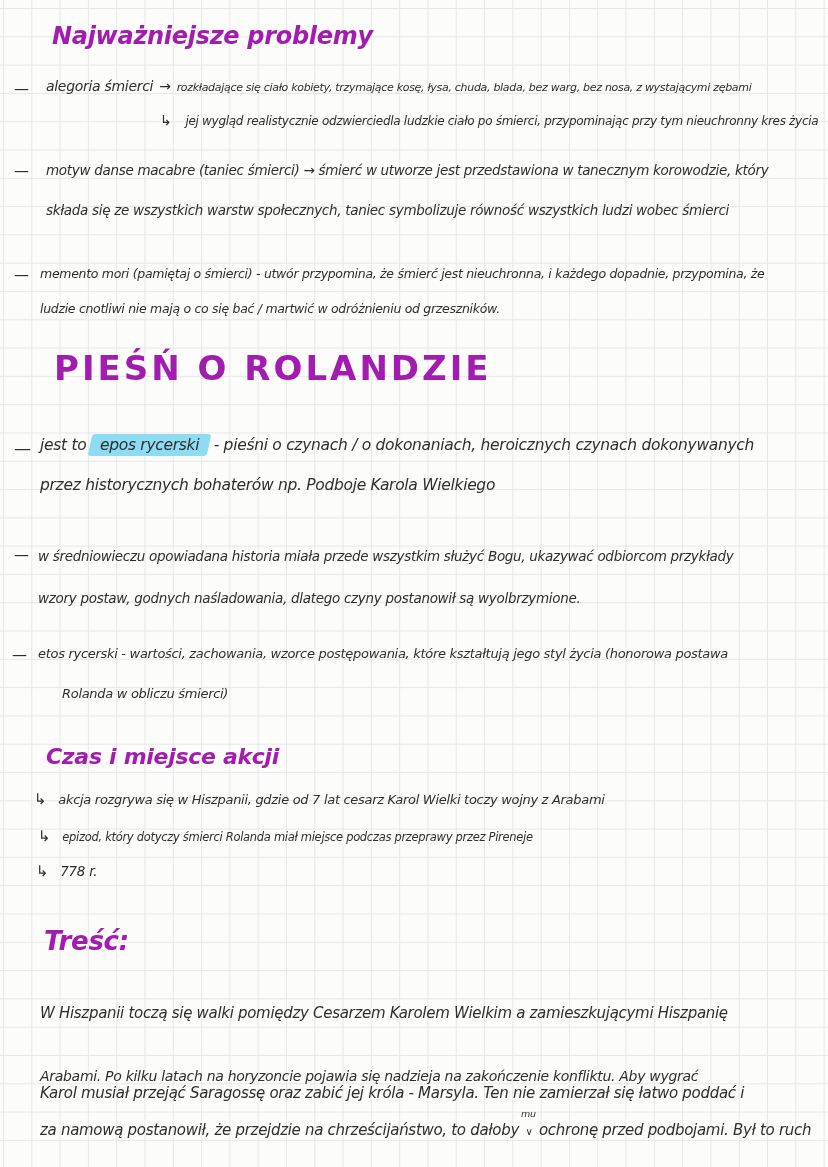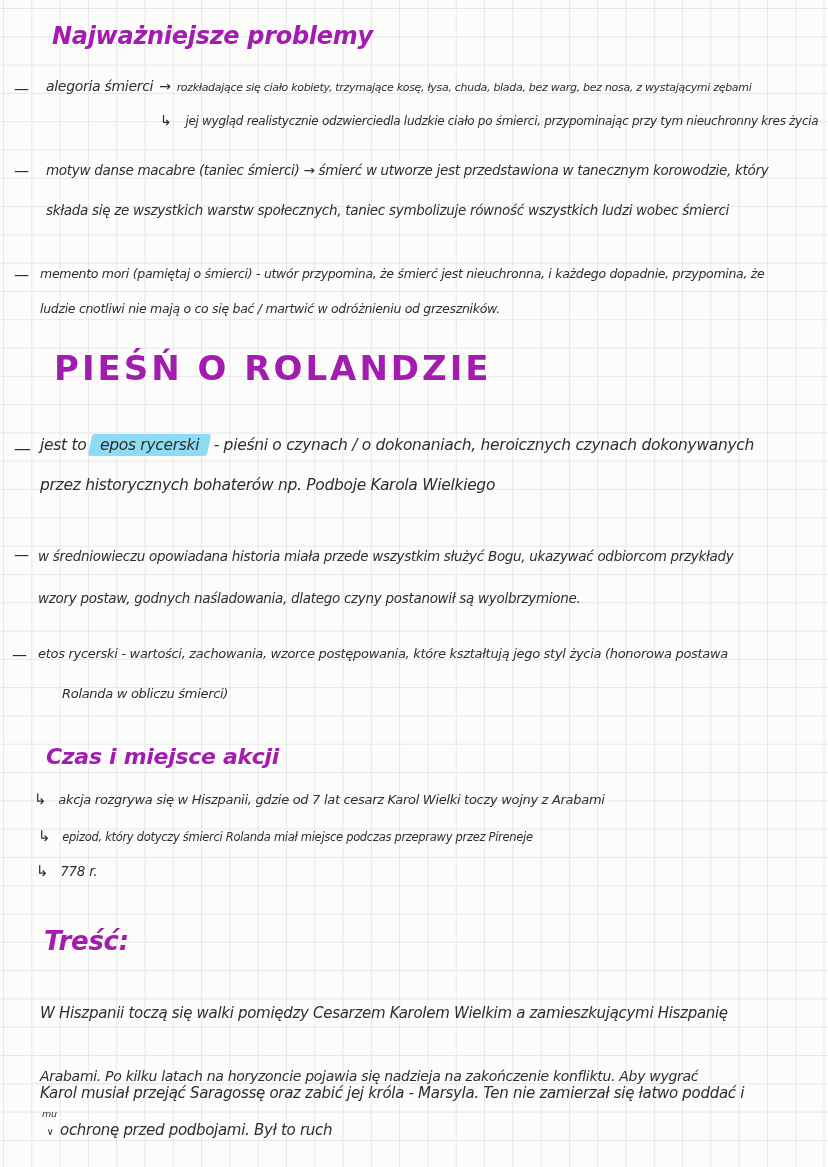--- a/index.html
+++ b/index.html
@@ -114,13 +114,13 @@
 
 <div class="abs hand teal h-time">Czas i miejsce akcji</div>
 <div class="abs hand t-item t1"><span class="arr">↳</span><span>akcja rozgrywa się w Hiszpanii, gdzie od 7 lat cesarz Karol Wielki toczy wojny z Arabami</span></div>
 <div class="abs hand t-item t2"><span class="arr">↳</span><span>epizod, który dotyczy śmierci Rolanda miał miejsce podczas przeprawy przez Pireneje</span></div>
 <div class="abs hand t-item t3"><span class="arr">↳</span><span>778 r.</span></div>
 
 <div class="abs hand teal h-tresc">Treść:</div>
 <div class="abs hand p1">W Hiszpanii toczą się walki pomiędzy Cesarzem Karolem Wielkim a zamieszkującymi Hiszpanię</div>
 <div class="abs hand p2">Arabami. Po kilku latach na horyzoncie pojawia się nadzieja na zakończenie konfliktu. Aby wygrać</div>
 <div class="abs hand p3">Karol musiał przejąć Saragossę oraz zabić jej króla - Marsyla. Ten nie zamierzał się łatwo poddać i</div>
-<div class="abs hand p4"><span class="ins"><span class="ins-word">mu</span><span class="ins-caret">∨</span></span><span>ochronę przed podbojami. Był to ruch</span></div>
+<div class="abs hand p4"><span>za namową postanowił, że przejdzie na chrześcijaństwo, to dałoby</span><span class="ins"><span class="ins-word">mu</span><span class="ins-caret">∨</span></span><span>ochronę przed podbojami. Był to ruch</span></div>
 
 </body></html>

